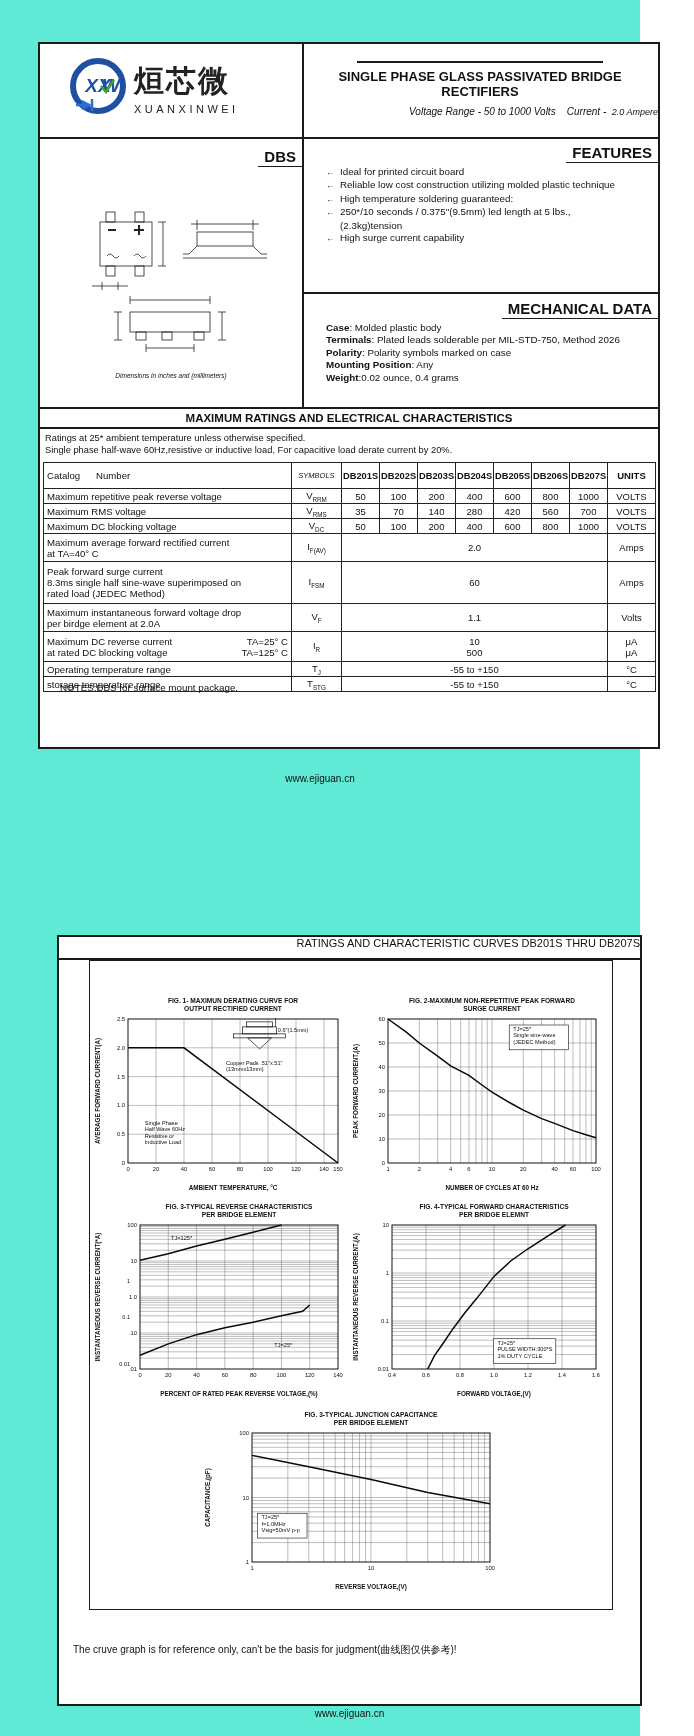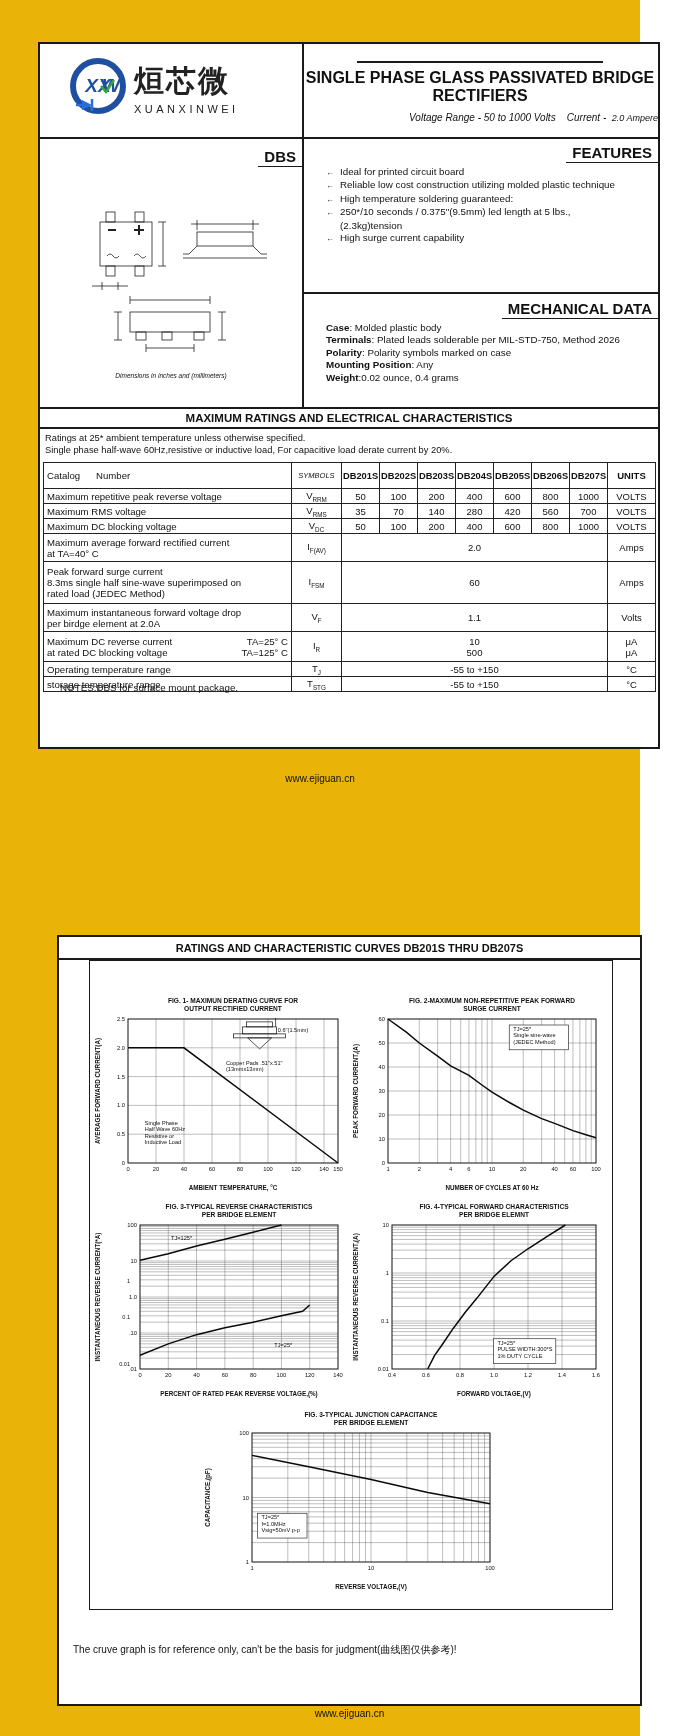--- a/index.html
+++ b/index.html
@@ -1,29 +1,29 @@
 <!DOCTYPE html>
 <html><head>
 <meta charset="utf-8">
 <style>
   html,body{margin:0;padding:0;background:#fff;}
-  .canvas{position:relative;width:640px;height:1736px;background:#eab308;
+  .canvas{position:relative;width:640px;height:1736px;background:#5eead4;
     font-family:"Liberation Sans","DejaVu Sans",sans-serif;color:#111;}
   .page{position:absolute;background:#fff;border:2px solid #1a1a1a;}
   .p1{left:38px;top:42px;width:618px;height:703px;}
   .p2{left:57px;top:935px;width:581px;height:767px;}
   .abs{position:absolute;}
   
   .hline{position:absolute;background:#1a1a1a;height:1.5px;}
   .vline{position:absolute;background:#1a1a1a;width:1.5px;}
   .logo-cn{font-size:30px;font-weight:bold;color:#222;letter-spacing:2px;}
   .logo-en{font-size:11px;color:#222;letter-spacing:3.5px;margin-top:1px;}
   .pn-title{font-size:22px;font-weight:bold;text-align:center;}
   .pn-underline{height:2px;background:#1a1a1a;margin:3px auto 0;width:246px;}
-  .subtitle{font-size:16px;font-weight:bold;text-align:center;margin-top:6px;}
+  .subtitle{font-size:13px;font-weight:bold;text-align:center;margin-top:6px;}
   .vr-line{font-size:10px;font-style:italic;text-align:right;margin-top:7px;}
   .vr-line .cur-val{font-size:9px;}
   
   .sec-head{font-size:15px;font-weight:bold;text-align:right;}
   .sec-head span{border-bottom:1.5px solid #1a1a1a;padding:0 6px 1px;}
   .feat-list{font-size:9.8px;line-height:12.4px;}
   .feat-item{padding-left:14px;text-indent:-14px;margin:0;}
   .bullet{display:inline-block;width:14px;text-indent:0;font-size:8px;}
   .mech-line{font-size:9.8px;line-height:12.4px;}
   .mech-line b{font-weight:bold;}
@@ -40,21 +40,21 @@
   table.ratings .sym{font-size:9.5px;}
   table.ratings .sym sub{font-size:6.3px;}
   table.ratings .hdr-sym{font-size:7.5px;font-style:italic;}
   table.ratings .model{font-weight:bold;font-size:9.3px;padding:7px 1px;}
   table.ratings .units-h{font-weight:bold;font-size:9.5px;}
   .cond-line{display:flex;justify-content:space-between;}
   .notes-line{font-size:9.8px;}
   .site-footer{position:absolute;font-size:10px;color:#111;text-align:center;width:100%;margin-top:25px;}
   
   .p2-titleband{position:absolute;left:0;top:0;width:100%;height:23px;border-bottom:2px solid #1a1a1a;
-     font-size:11px;font-weight:bold;text-align:center;padding-top:5px;box-sizing:border-box;}
+     font-size:11px;font-weight:normal;text-align:right;box-sizing:border-box;}
   .chartbox{position:absolute;left:30px;top:23px;width:522px;height:648px;border:1.5px solid #1a1a1a;}
   .chart{position:absolute;}
   .p2-note{position:absolute;font-size:10px;}
   svg text{font-family:"Liberation Sans","DejaVu Sans",sans-serif;}
 </style>
 </head>
 <body>
 
 <div class="canvas">
 

